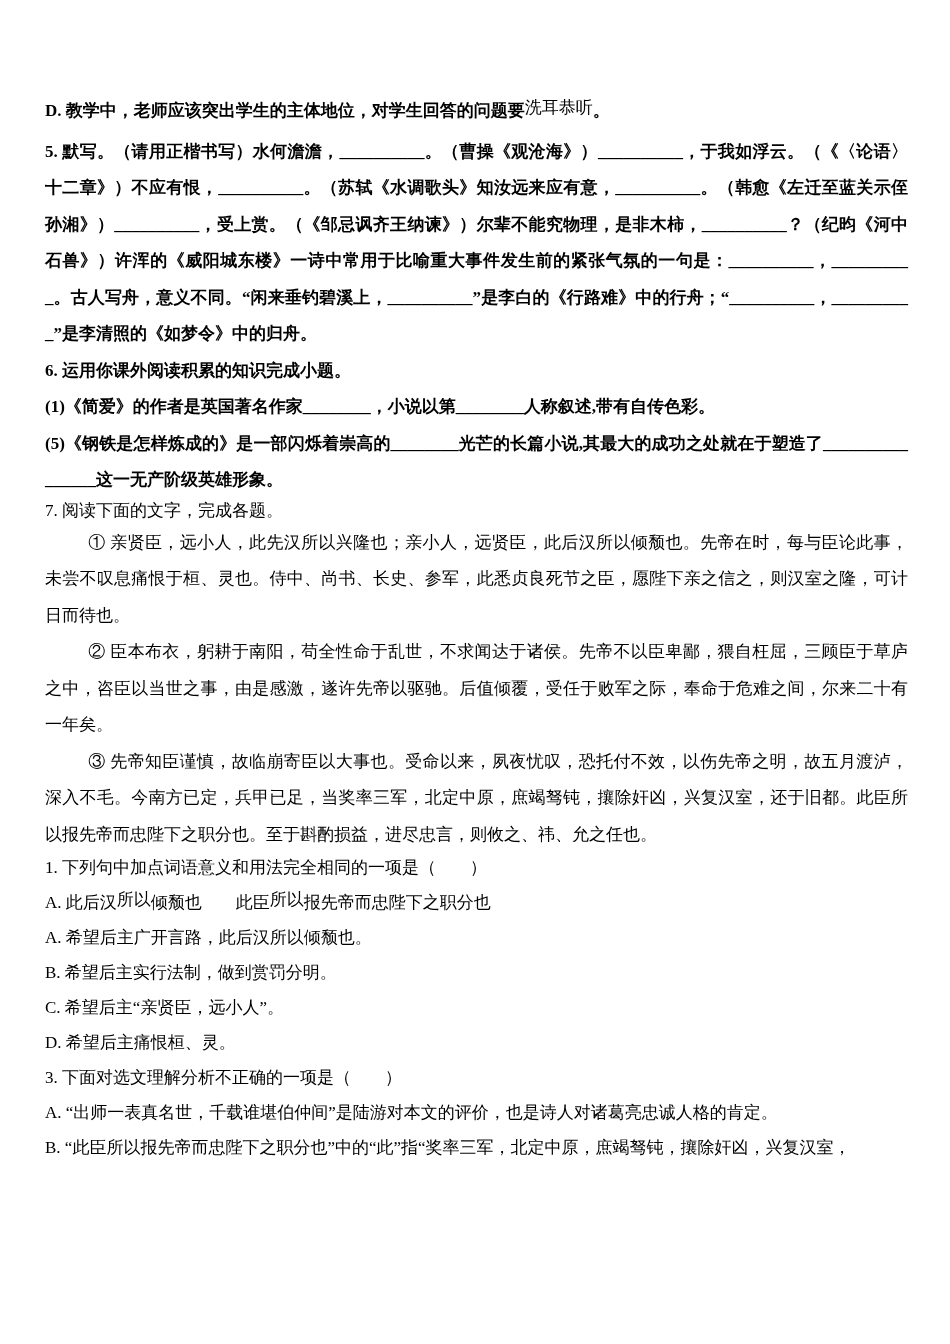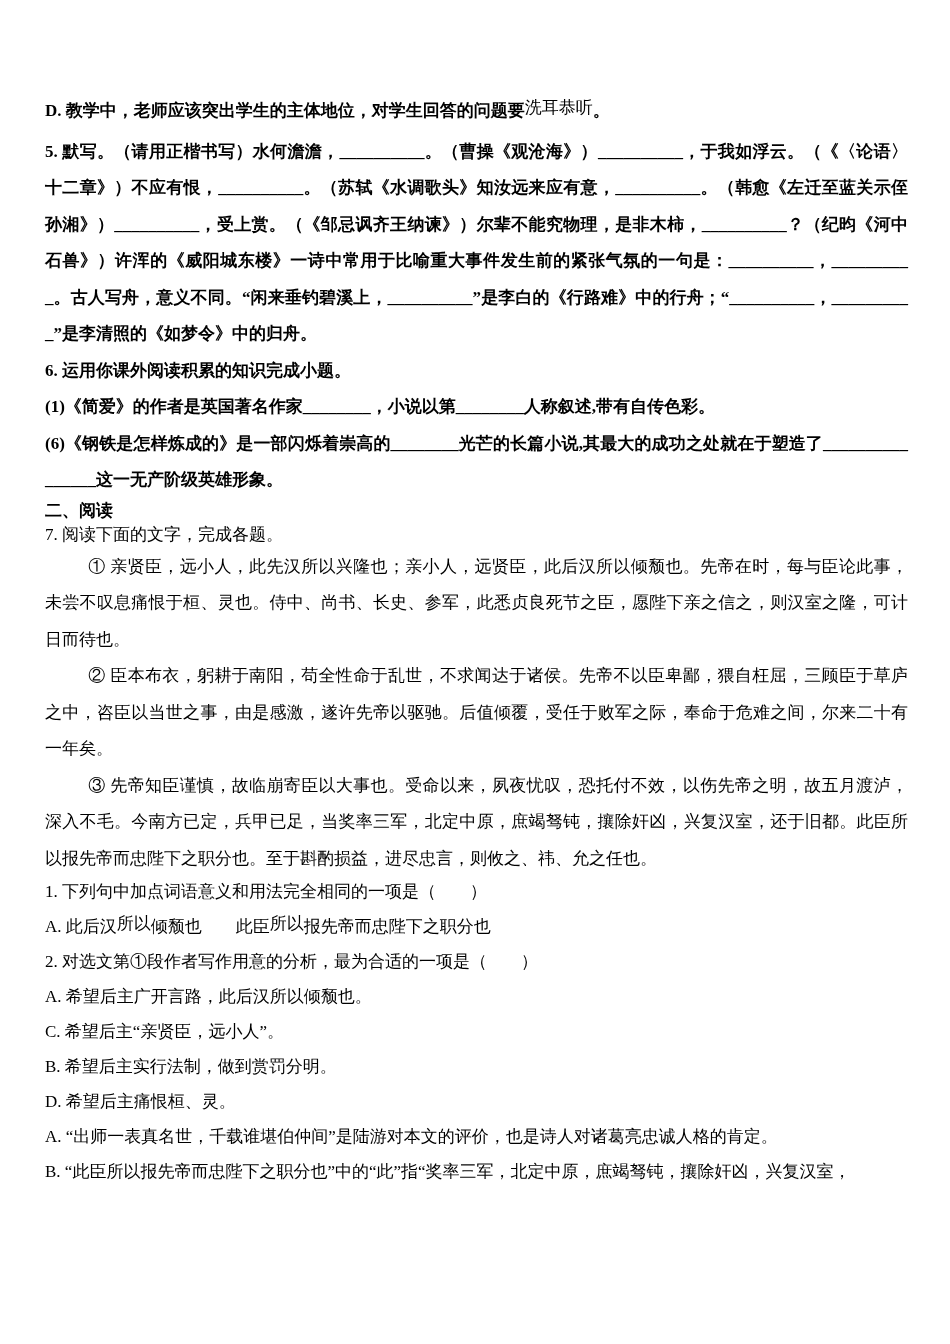--- a/index.html
+++ b/index.html
@@ -47,47 +47,46 @@
 <div class="page">
 
   <p class="ln bold"><span>D. 教学中，老师应该突出学生的主体地位，对学生回答的问题要</span><span class="em">洗耳恭听</span><span>。</span></p>
 
   <p id="q5" class="ln bold just">5. 默写。（请用正楷书写）水何澹澹，__________。（曹操《观沧海》）__________，于我如浮云。（《〈论语〉十二章》）不应有恨，__________。（苏轼《水调歌头》知汝远来应有意，__________。（韩愈《左迁至蓝关示侄孙湘》）__________，受上赏。（《邹忌讽齐王纳谏》）尔辈不能究物理，是非木柿，__________？（纪昀《河中石兽》）许浑的《威阳城东楼》一诗中常用于比喻重大事件发生前的紧张气氛的一句是：__________，__________。古人写舟，意义不同。“闲来垂钓碧溪上，__________”是李白的《行路难》中的行舟；“__________，__________”是李清照的《如梦令》中的归舟。</p>
 
   <p class="ln bold">6. 运用你课外阅读积累的知识完成小题。</p>
 
   <p class="ln bold just">(1)《简爱》的作者是英国著名作家________，小说以第________人称叙述,带有自传色彩。</p>
 
-  <p class="ln bold just">(6)《钢铁是怎样炼成的》是一部闪烁着崇高的________光芒的长篇小说,其最大的成功之处就在于塑造了________________这一无产阶级英雄形象。</p>
+  <p class="ln bold just">(5)《钢铁是怎样炼成的》是一部闪烁着崇高的________光芒的长篇小说,其最大的成功之处就在于塑造了________________这一无产阶级英雄形象。</p>
 
-  <p class="hdr">二、阅读</p>
 
   <p class="q7line">7. 阅读下面的文字，完成各题。</p>
 
   <p class="passage p-first">① 亲贤臣，远小人，此先汉所以兴隆也；亲小人，远贤臣，此后汉所以倾颓也。先帝在时，每与臣论此事，未尝不叹息痛恨于桓、灵也。侍中、尚书、长史、参军，此悉贞良死节之臣，愿陛下亲之信之，则汉室之隆，可计日而待也。</p>
 
   <p class="passage">② 臣本布衣，躬耕于南阳，苟全性命于乱世，不求闻达于诸侯。先帝不以臣卑鄙，猥自枉屈，三顾臣于草庐之中，咨臣以当世之事，由是感激，遂许先帝以驱驰。后值倾覆，受任于败军之际，奉命于危难之间，尔来二十有一年矣。</p>
 
   <p class="passage">③ 先帝知臣谨慎，故临崩寄臣以大事也。受命以来，夙夜忧叹，恐托付不效，以伤先帝之明，故五月渡泸，深入不毛。今南方已定，兵甲已足，当奖率三军，北定中原，庶竭驽钝，攘除奸凶，兴复汉室，还于旧都。此臣所以报先帝而忠陛下之职分也。至于斟酌损益，进尽忠言，则攸之、祎、允之任也。</p>
 
   <p class="sub s-first">1. 下列句中加点词语意义和用法完全相同的一项是（　　）</p>
 
   <p class="sub"><span>A. 此后汉</span><span class="em">所以</span><span>倾颓也　　此臣</span><span class="em">所以</span><span>报先帝而忠陛下之职分也</span></p>
 
 
 
 
-  <p class="sub">2. 对选文第①段作者写作用意的分析，最为合适的一项是（　　）</p>
 
   <p class="sub">A. 希望后主广开言路，此后汉所以倾颓也。</p>
 
+  <p class="sub">B. 希望后主实行法制，做到赏罚分明。</p>
+
   <p class="sub">C. 希望后主“亲贤臣，远小人”。</p>
-
-  <p class="sub">B. 希望后主实行法制，做到赏罚分明。</p>
 
   <p class="sub">D. 希望后主痛恨桓、灵。</p>
 
+  <p class="sub">3. 下面对选文理解分析不正确的一项是（　　）</p>
 
   <p class="sub">A. “出师一表真名世，千载谁堪伯仲间”是陆游对本文的评价，也是诗人对诸葛亮忠诚人格的肯定。</p>
 
   <p class="sub">B. “此臣所以报先帝而忠陛下之职分也”中的“此”指“奖率三军，北定中原，庶竭驽钝，攘除奸凶，兴复汉室，</p>
 
 </div>
 
 </body></html>

